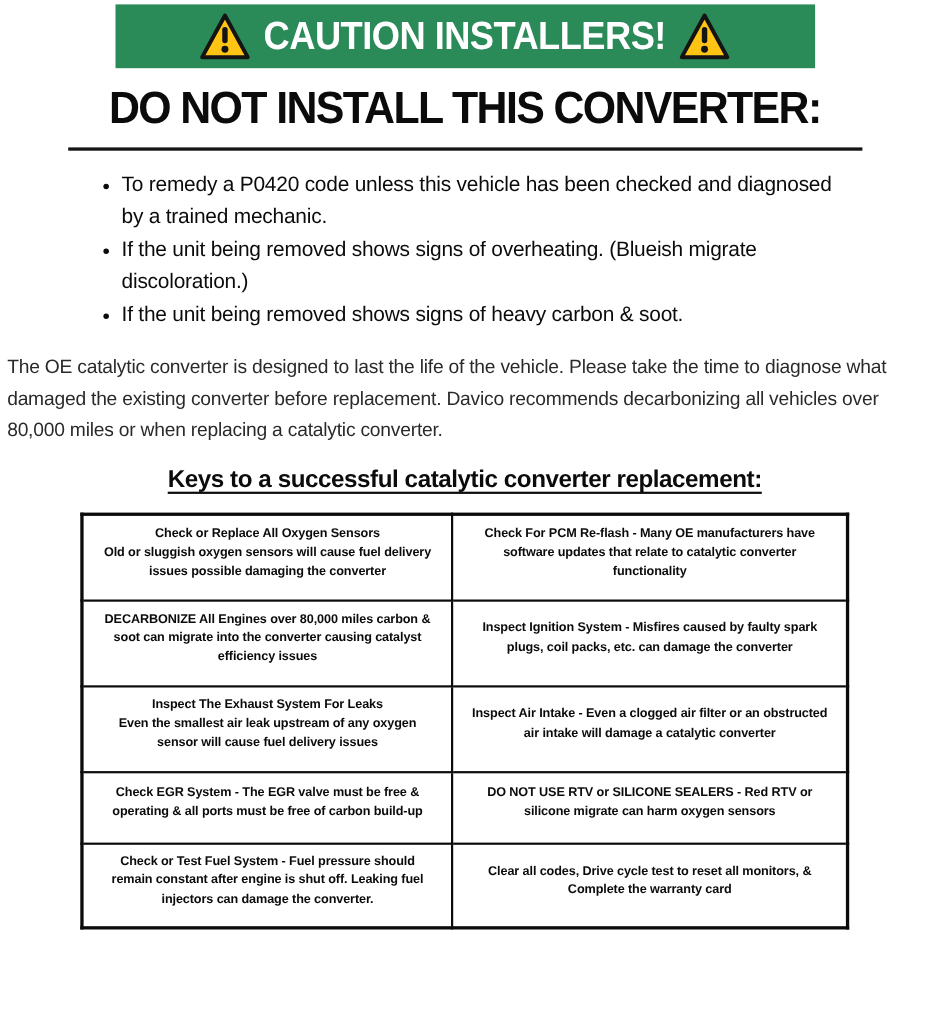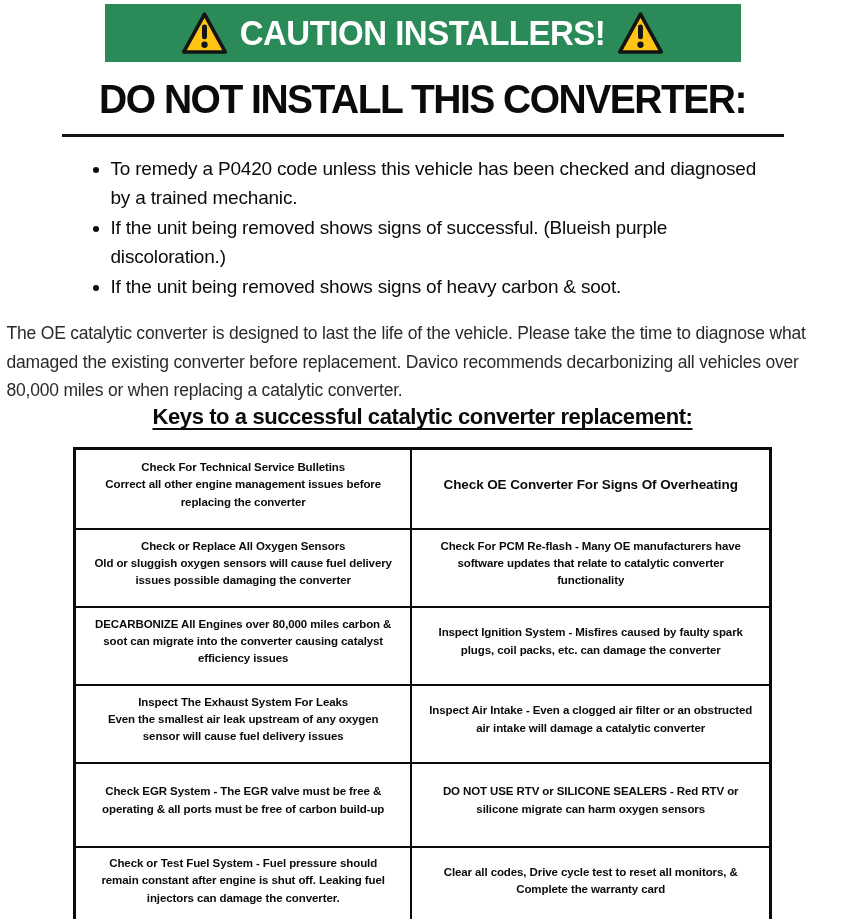--- a/index.html
+++ b/index.html
@@ -74,20 +74,21 @@
     margin: 18px auto 0 auto;
     font-size: 17.5px;
     font-weight: 400;
     line-height: 1.62;
     letter-spacing: -0.2px;
     color: #2a2a2a;
   }
 
   
   .keys-heading {
+    margin-top: 19px;
     text-align: center;
     font-size: 22px;
     font-weight: 800;
     letter-spacing: -0.4px;
     text-decoration: underline;
     text-underline-offset: 4px;
     text-decoration-thickness: 2px;
     color: #0b0b0b;
   }
 
@@ -110,21 +111,21 @@
     letter-spacing: -0.1px;
     white-space: pre-line;
     color: #0b0b0b;
   }
   .keys-table col.c-left  { width: 48.4%; }
   .keys-table col.c-right { width: 51.6%; }
   .keys-table tr.r1 td { height: 80px; }
   .keys-table tr.r2 td { height: 78px; }
   .keys-table tr.r3 td { height: 78px; }
   .keys-table tr.r4 td { height: 78px; }
-  .keys-table tr.r5 td { height: 84px; }
+  .keys-table tr.r5 td { height: 65px; }
   .keys-table tr.r6 td { height: 77px; }
   .keys-table td.cell-big { font-size: 13.5px; }
 </style>
 </head>
 <body>
 
 <div class="page">
 
   <div class="banner">
     <svg class="warn-icon" viewBox="0 0 100 100" aria-hidden="true">
@@ -138,39 +139,34 @@
       <rect x="44.5" y="30" width="11" height="33" rx="5.5" fill="#141414"></rect>
       <circle cx="50" cy="75" r="7" fill="#141414"></circle>
     </svg>
   </div>
 
   <h1 class="main-heading">DO NOT INSTALL THIS CONVERTER:</h1>
   <hr class="rule">
 
   <ul class="warning-list">
     <li>To remedy a P0420 code unless this vehicle has been checked and diagnosed by a trained mechanic.</li>
-    <li>If the unit being removed shows signs of successful. (Blueish purple discoloration.)</li>
+    <li>If the unit being removed shows signs of overheating. (Blueish migrate discoloration.)</li>
     <li>If the unit being removed shows signs of heavy carbon &amp; soot.</li>
   </ul>
 
   <p class="intro">The OE catalytic converter is designed to last the life of the vehicle. Please take the time to diagnose what damaged the existing converter before replacement. Davico recommends decarbonizing all vehicles over 80,000 miles or when replacing a catalytic converter.</p>
 
   <h2 class="keys-heading">Keys to a successful catalytic converter replacement:</h2>
 
   <table class="keys-table">
     <colgroup>
         <col class="c-left">
         <col class="c-right">
       </colgroup>
     <tbody>
-      <tr class="r1">
-        <td>Check For Technical Service Bulletins
-Correct all other engine management issues before replacing the converter</td>
-        <td class="cell-big">Check OE Converter For Signs Of Overheating</td>
-      </tr>
       <tr class="r2">
         <td>Check or Replace All Oxygen Sensors
 Old or sluggish oxygen sensors will cause fuel delivery issues possible damaging the converter</td>
         <td>Check For PCM Re-flash - Many OE manufacturers have software updates that relate to catalytic converter functionality</td>
       </tr>
       <tr class="r3">
         <td>DECARBONIZE All Engines over 80,000 miles carbon &amp; soot can migrate into the converter causing catalyst efficiency issues</td>
         <td>Inspect Ignition System - Misfires caused by faulty spark plugs, coil packs, etc. can damage the converter</td>
       </tr>
       <tr class="r4">

